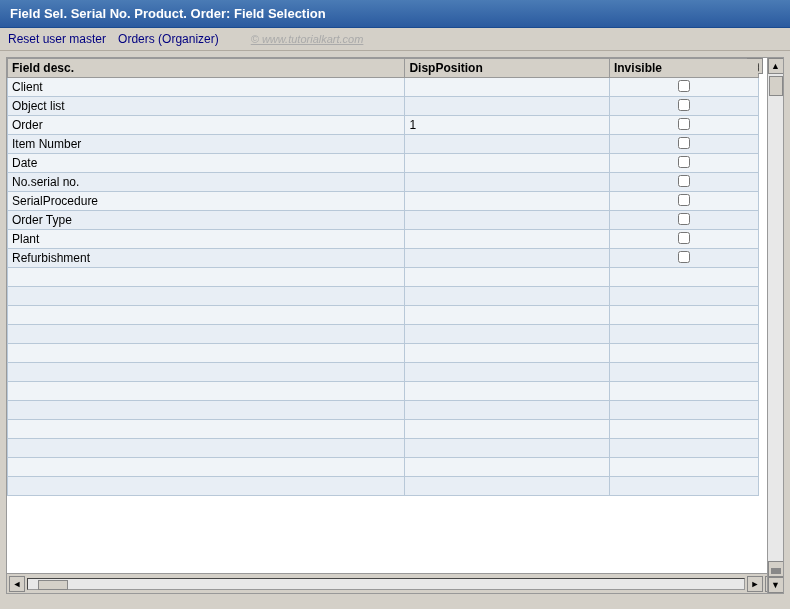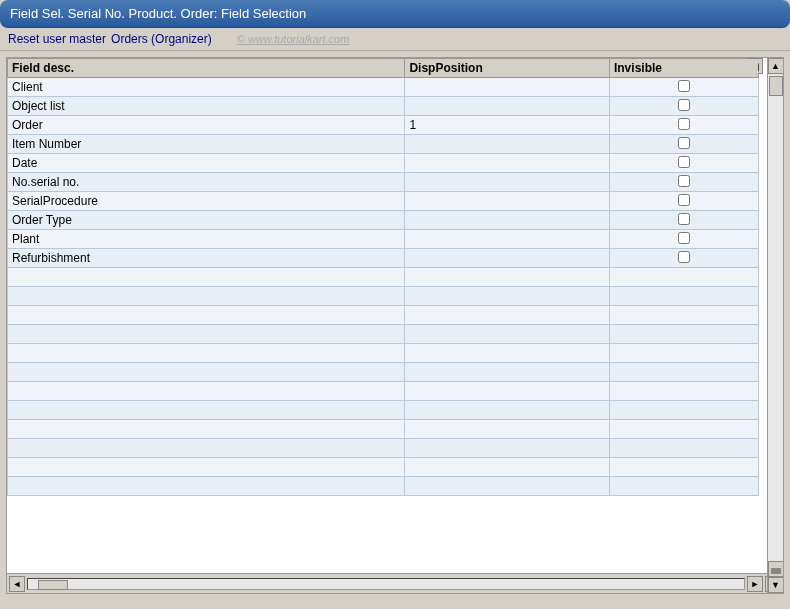--- a/index.html
+++ b/index.html
@@ -8,33 +8,32 @@
       font-size: 12px;
       background: #d4d0c8;
       width: 790px;
       height: 609px;
       overflow: hidden;
     }
 
     .title-bar {
       background: linear-gradient(to bottom, #4a7bb5 0%, #2a5a9f 100%);
       color: white;
-      font-weight: normal;
+      font-weight: bold;
       font-size: 13px;
       padding: 6px 10px;
       border-bottom: 1px solid #1a4a8f;
-      border-radius: 8px;
     }
 
     .menu-bar {
       background: #d4d0c8;
       padding: 4px 8px;
       display: flex;
       align-items: center;
-      gap: 5px;
+      gap: 12px;
       border-bottom: 1px solid #b0aaa0;
       font-size: 12px;
       color: #000;
     }
 
     .menu-item {
       cursor: pointer;
       color: #000080;
       text-decoration: none;
     }

